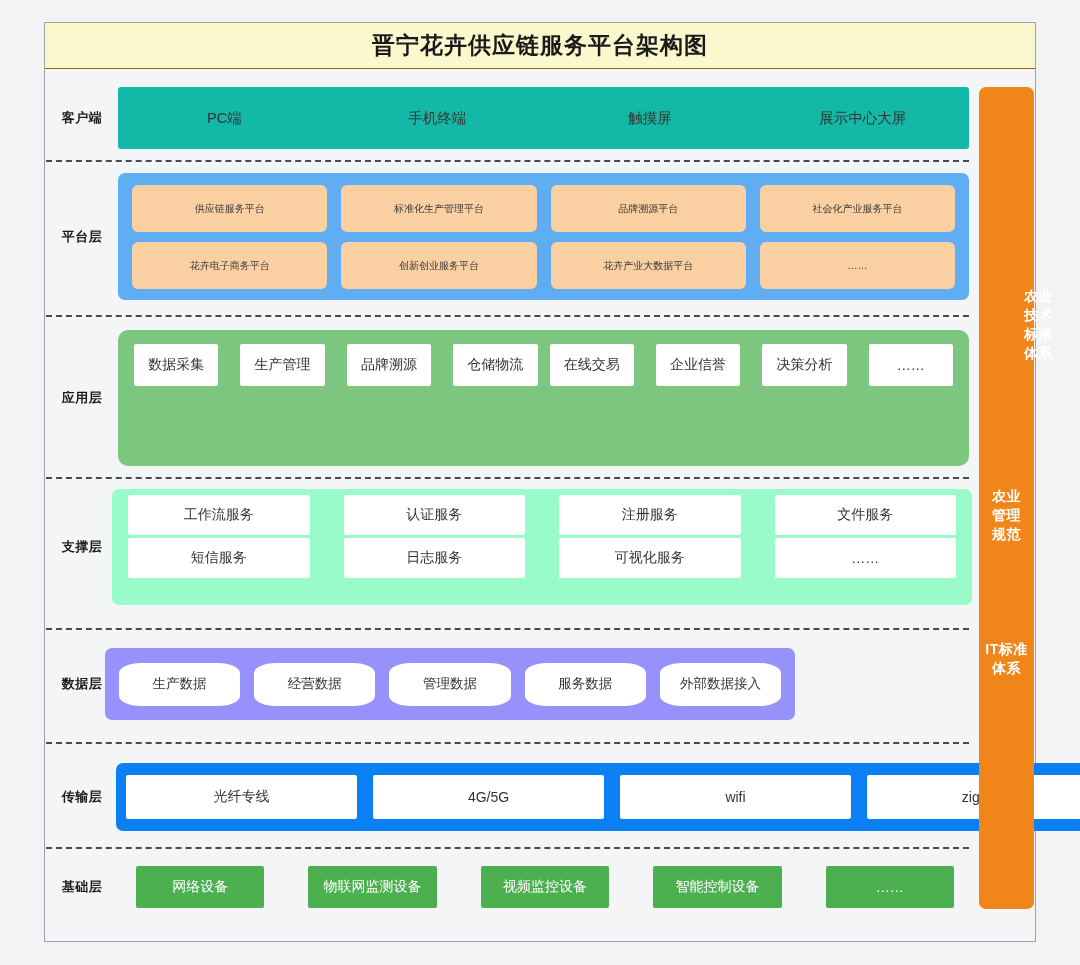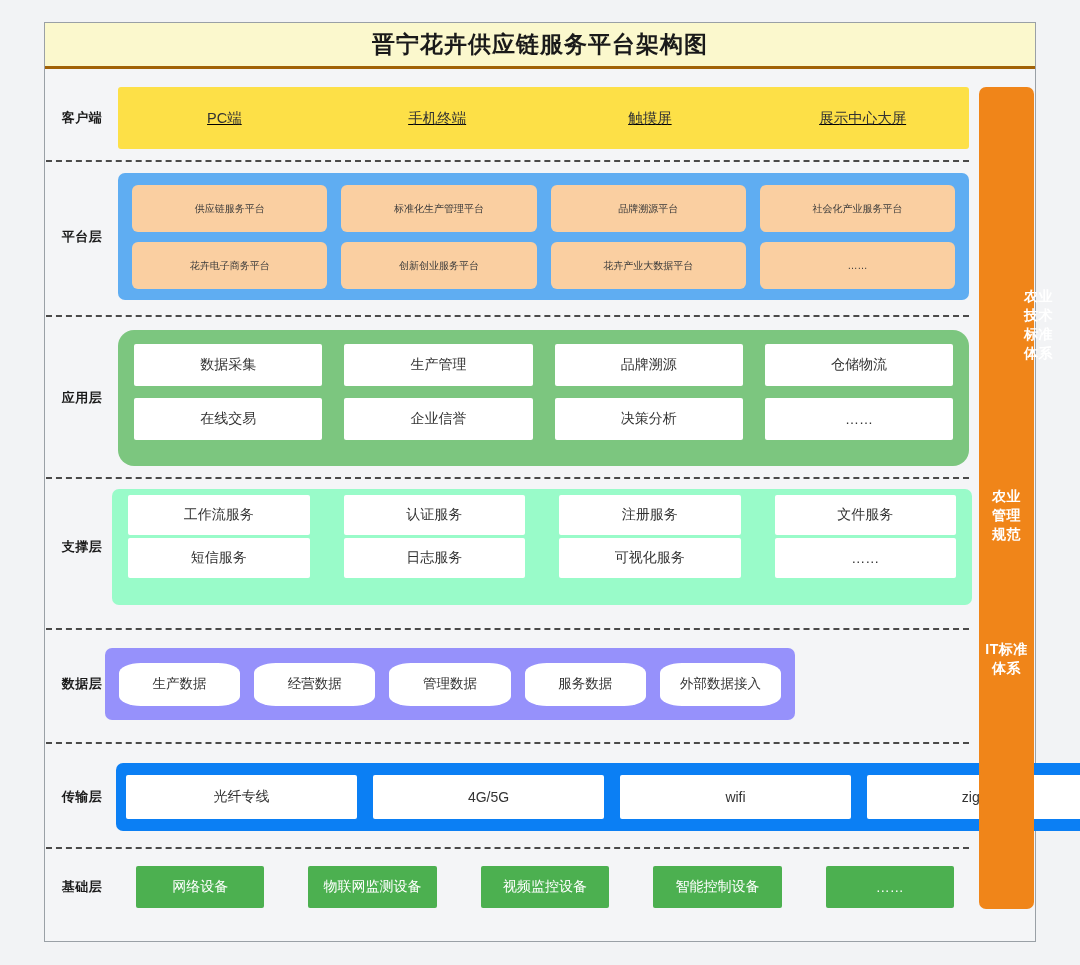--- a/index.html
+++ b/index.html
@@ -20,21 +20,21 @@
     width: 992px; height: 920px;
     border: 1.5px solid #9aa0a6;
     background: #f4f5f7;
   }
   .title-bar {
     position: absolute;
     left: 45px; top: 23px;
     width: 990px; height: 46px;
     background: #fbf8cd;
     display: flex; align-items: center; justify-content: center;
-    border-bottom: 3px solid #a16207;
+    border-bottom: 1px solid #a16207;
   }
   .title-bar span {
     font-size: 23px; font-weight: bold; color: #1a1a1a;
     letter-spacing: 1px;
   }
 
   
   .layer-label {
     position: absolute;
     left: 46px; width: 72px;
@@ -60,21 +60,21 @@
   
   .cell {
     display: flex; align-items: center; justify-content: center;
     font-size: 14px; color: #333;
     text-align: center;
   }
 
   
   .client-band {
     left: 118px; top: 87px; width: 851px; height: 62px;
-    background: #fde047; border-radius: 3px; text-decoration: underline;
+    background: #14b8a6; border-radius: 3px;
   }
   .client-band .row { height: 100%; }
   .client-band .cell { width: 200px; height: 100%; font-size: 14.5px; }
 
   
   .platform-band {
     left: 118px; top: 173px; width: 851px; height: 127px;
     background: #5fadf2; border-radius: 7px;
     padding: 12px 14px;
     display: flex; flex-direction: column; gap: 10px;
@@ -82,23 +82,23 @@
   .platform-band .row { height: 47px; gap: 14px; justify-content: space-between; }
   .platform-band .cell {
     flex: 1; height: 47px;
     background: #facfa1; border-radius: 6px;
     font-size: 10px; color: #3a3a3a;
   }
 
   
   .app-band {
     left: 118px; top: 330px; width: 851px; height: 136px;
-    background: #7cc67f; border-radius: 16px;
+    background: #7cc67f; border-radius: 10px;
     padding: 14px 16px;
-    display: flex; flex-direction: column; gap: 12px;
+    display: flex; flex-direction: row; gap: 12px;
   }
   .app-band .row { height: 42px; gap: 22px; justify-content: space-between; }
   .app-band .cell {
     flex: 1; height: 42px; background: #ffffff; border-radius: 2px;
     font-size: 14px; color: #333;
   }
 
   
   .support-band {
     left: 112px; top: 489px; width: 860px; height: 116px;

